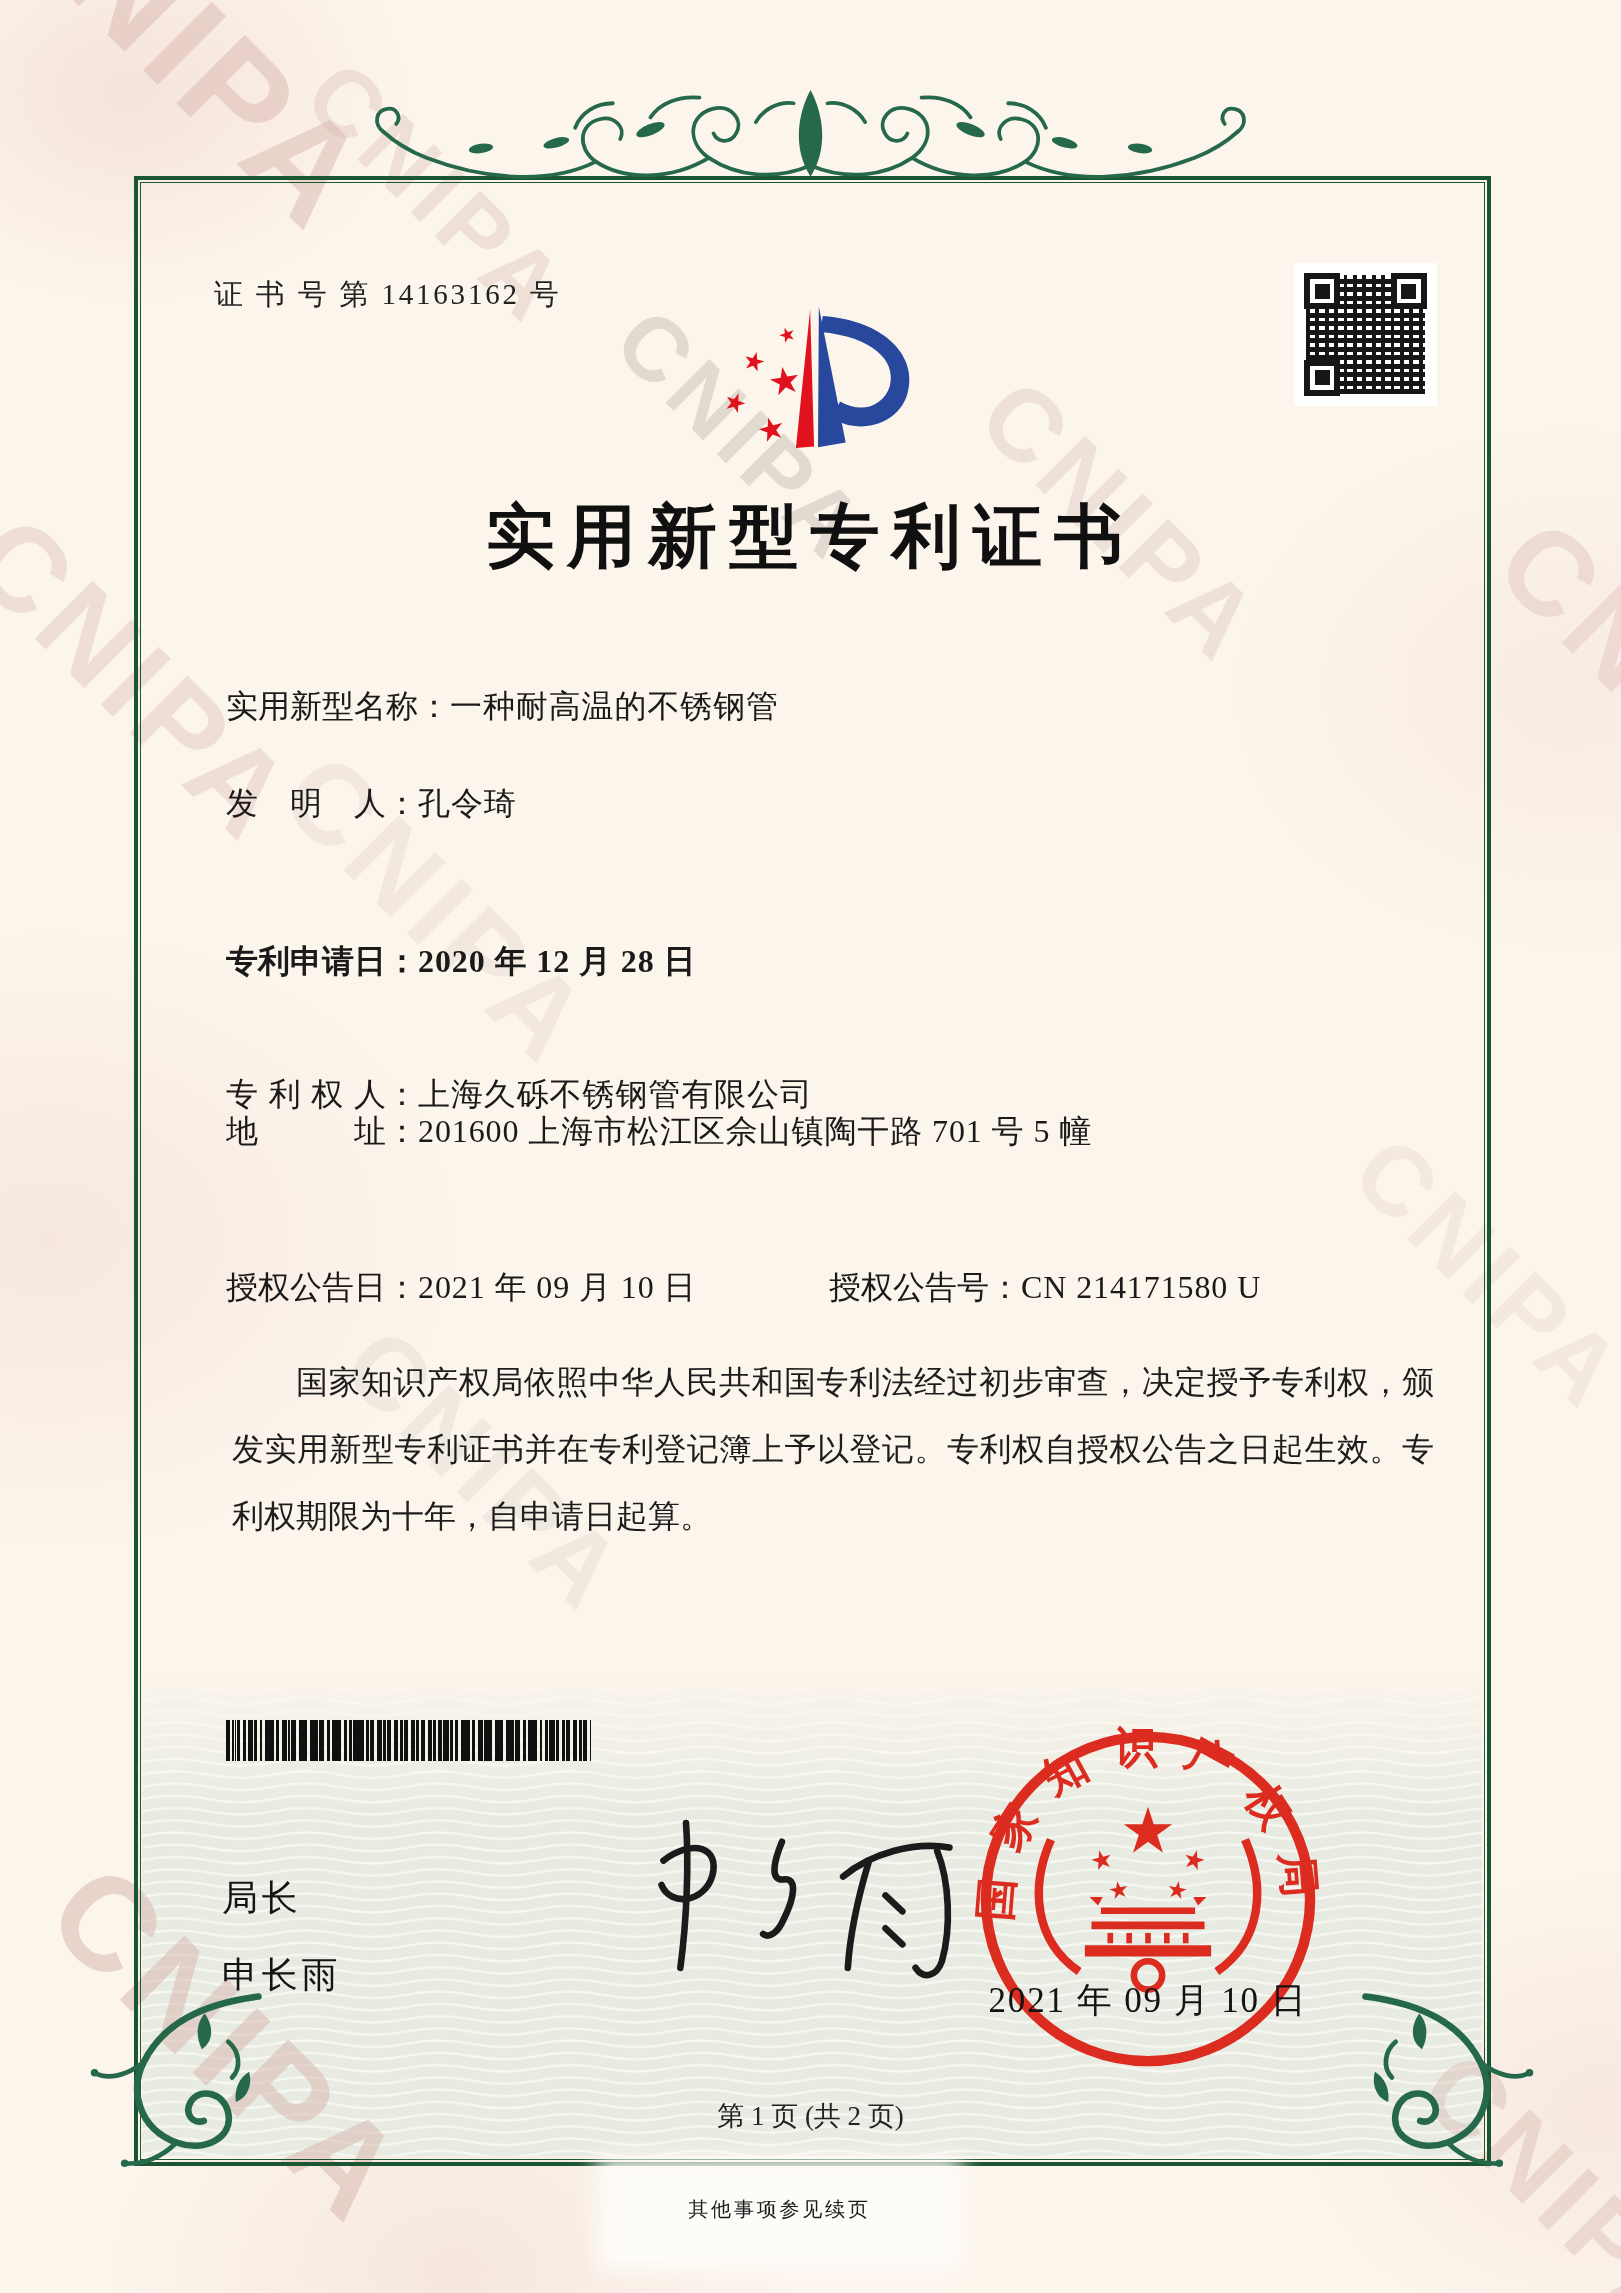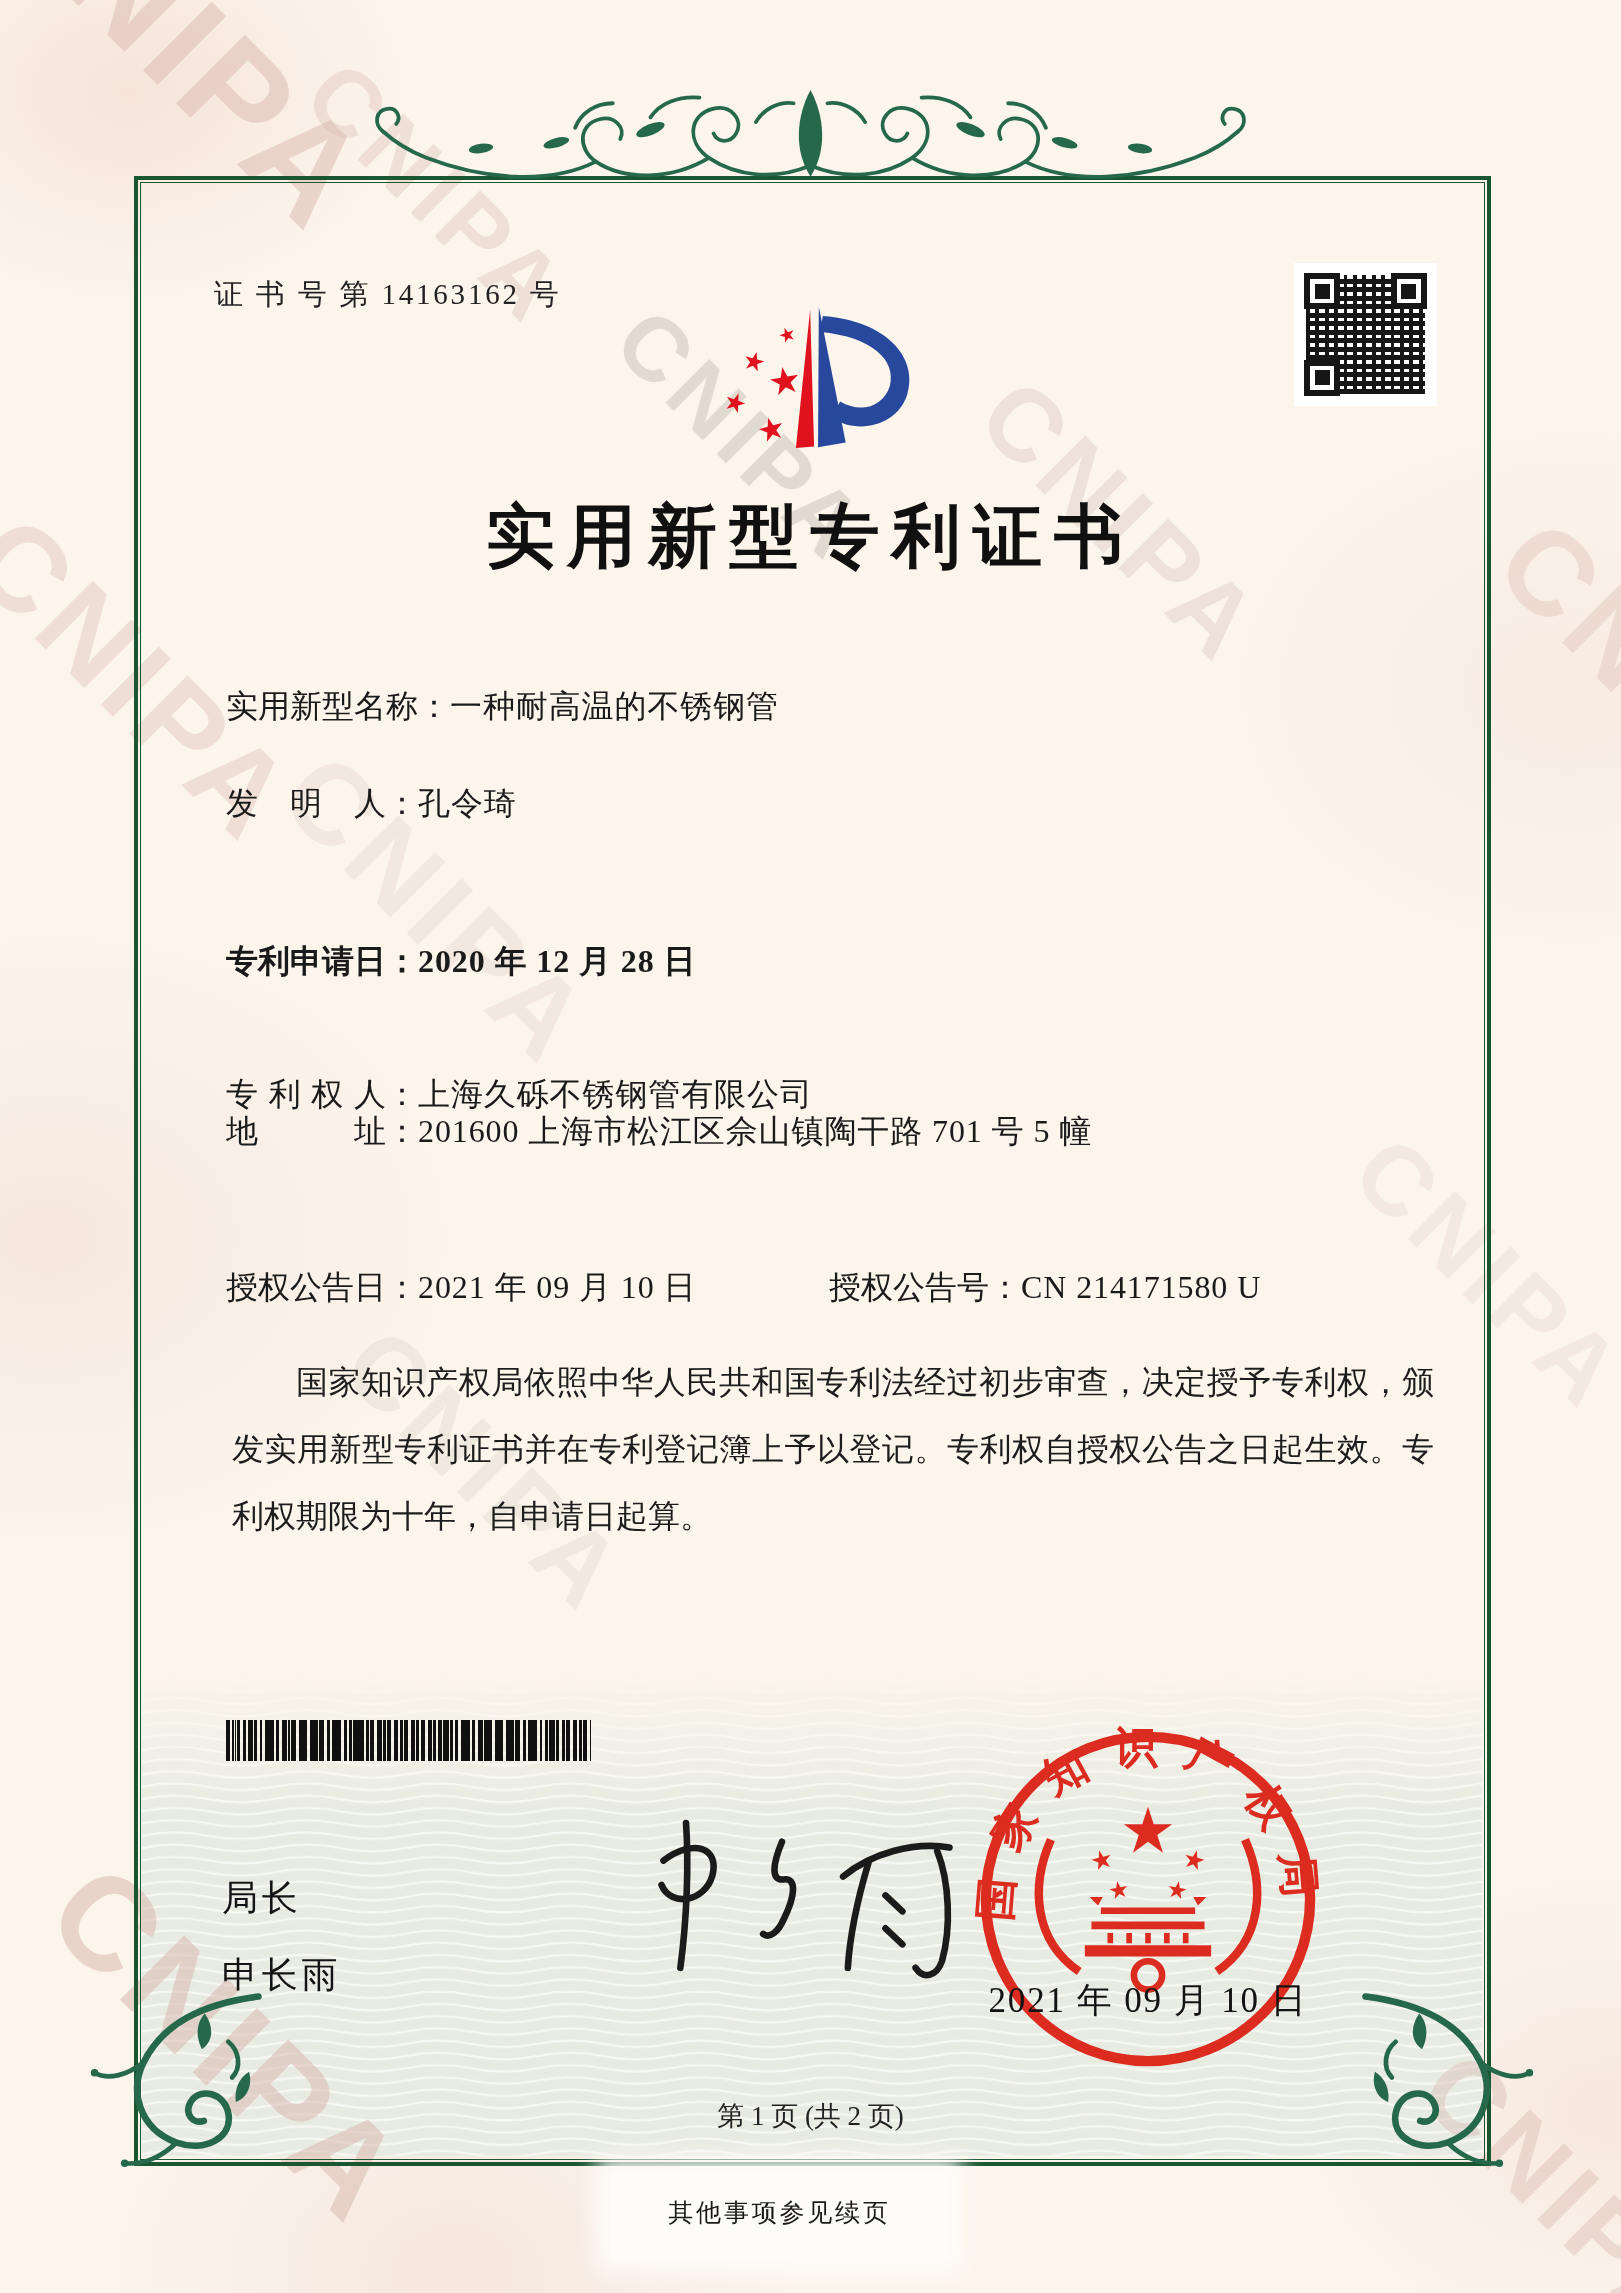--- a/index.html
+++ b/index.html
@@ -90,21 +90,21 @@
 
   .seal{position:absolute;left:968px;top:1719px;width:360px;height:360px;z-index:6;opacity:.96;}
   .seal-date{position:absolute;left:970px;top:1977px;width:356px;text-align:center;
     font-size:35px;letter-spacing:1.9px;color:#131313;z-index:7;white-space:nowrap;}
 
   .page-info{position:absolute;left:0;right:0;top:2098px;text-align:center;font-size:27px;color:#222;z-index:5;}
 
   .note-patch{position:absolute;left:610px;top:2171px;width:339px;height:87px;background:#fefcf9;
     box-shadow:0 0 21px 13px #fefcf9;z-index:5;}
   .note{position:absolute;left:610px;top:2196px;width:339px;text-align:center;
-    font-size:25px;letter-spacing:2.8px;color:#191919;z-index:6;}
+    font-size:20px;letter-spacing:2.8px;color:#191919;z-index:6;}
 </style>
 </head>
 <body>
 
 <div class="blotches"></div>
 
 <div class="wm wm1">CNIPA</div>
 <div class="wm wm2">CNIPA</div>
 <div class="wm wm3">CNIPA</div>
 <div class="wm wm4">CNIPA</div>

